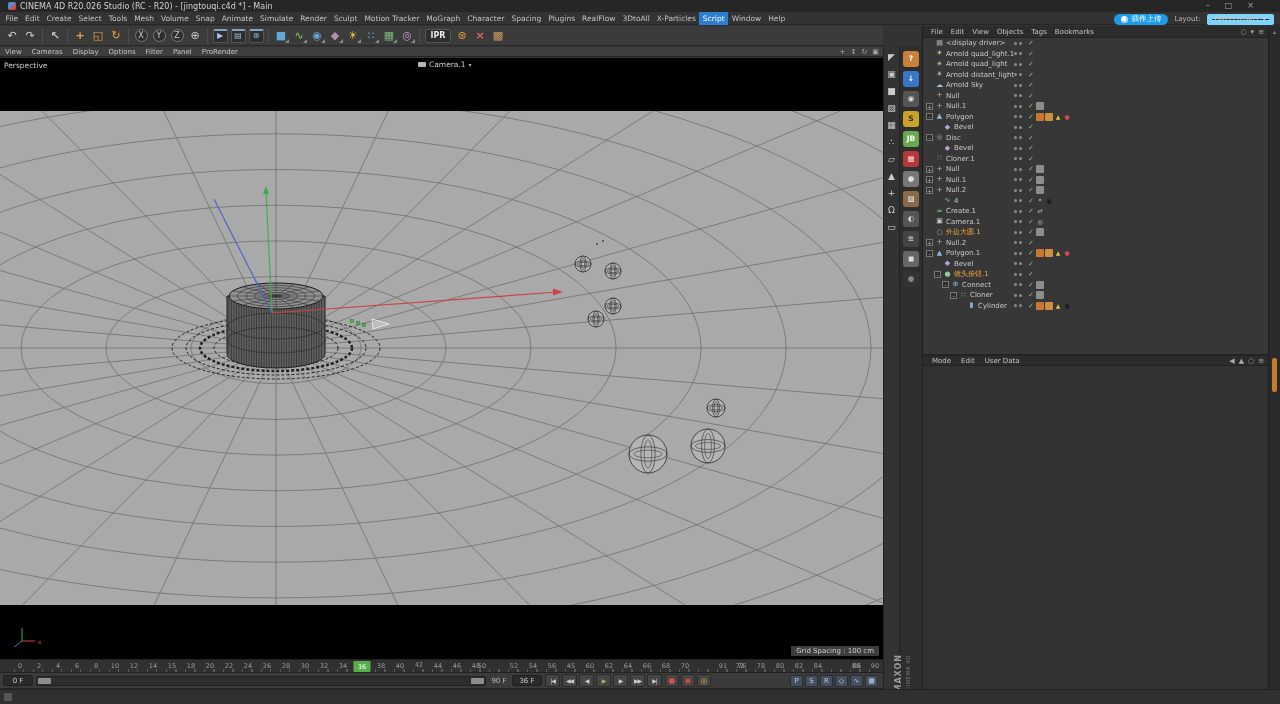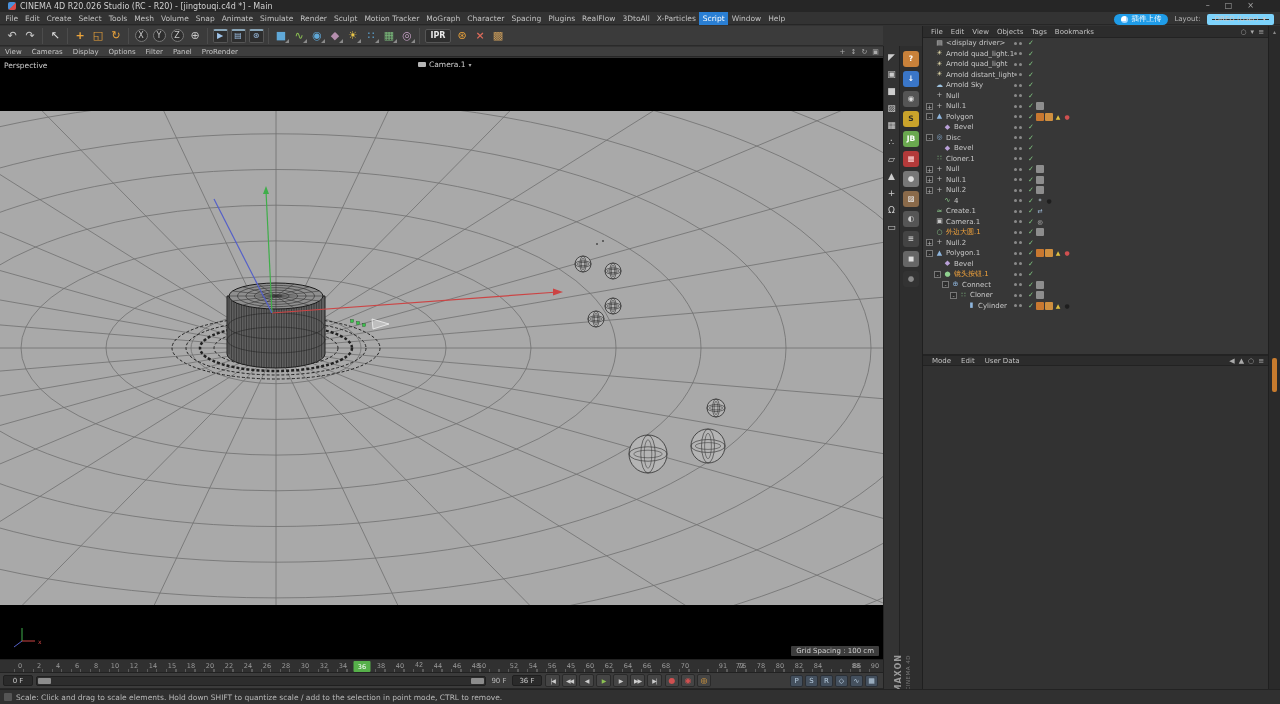--- a/index.html
+++ b/index.html
@@ -563,21 +563,20 @@
           <span>∿</span>
         </div>
         <div class="ktgl">
           <span>▦</span>
         </div>
       </div>
   </div>
 
   <div class="statusbar">
     <span class="status-ico"></span>
-    <span class="status-text">Scale: Click and drag to scale elements. Hold down SHIFT to quantize scale / add to the selection in point mode, CTRL to remove.</span>
   </div>
 
   <div class="strip1">
       <div class="sico">
         <span style="color: rgb(204, 204, 204);">◤</span>
       </div>
       <div class="sico">
         <span style="color: rgb(204, 204, 204);">▣</span>
       </div>
       <div class="sico">

